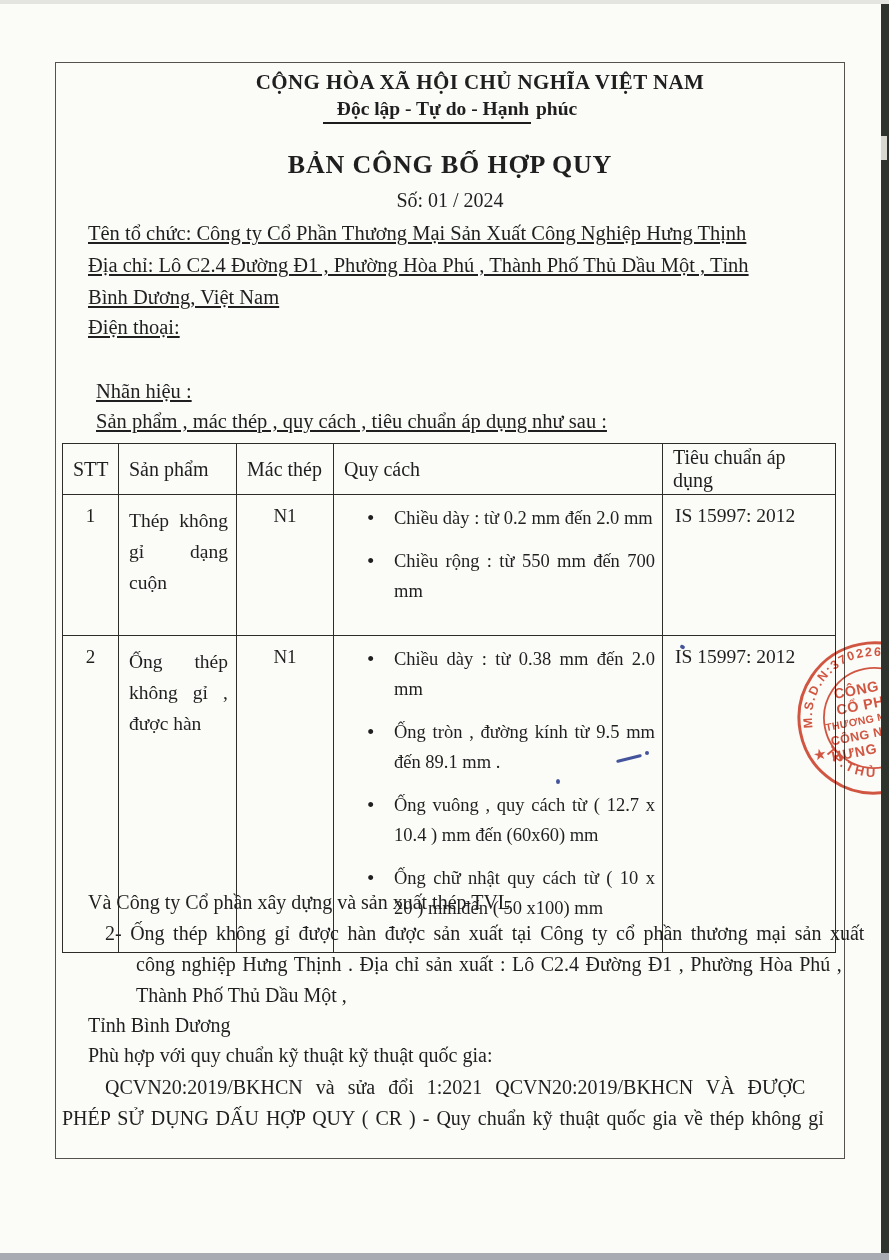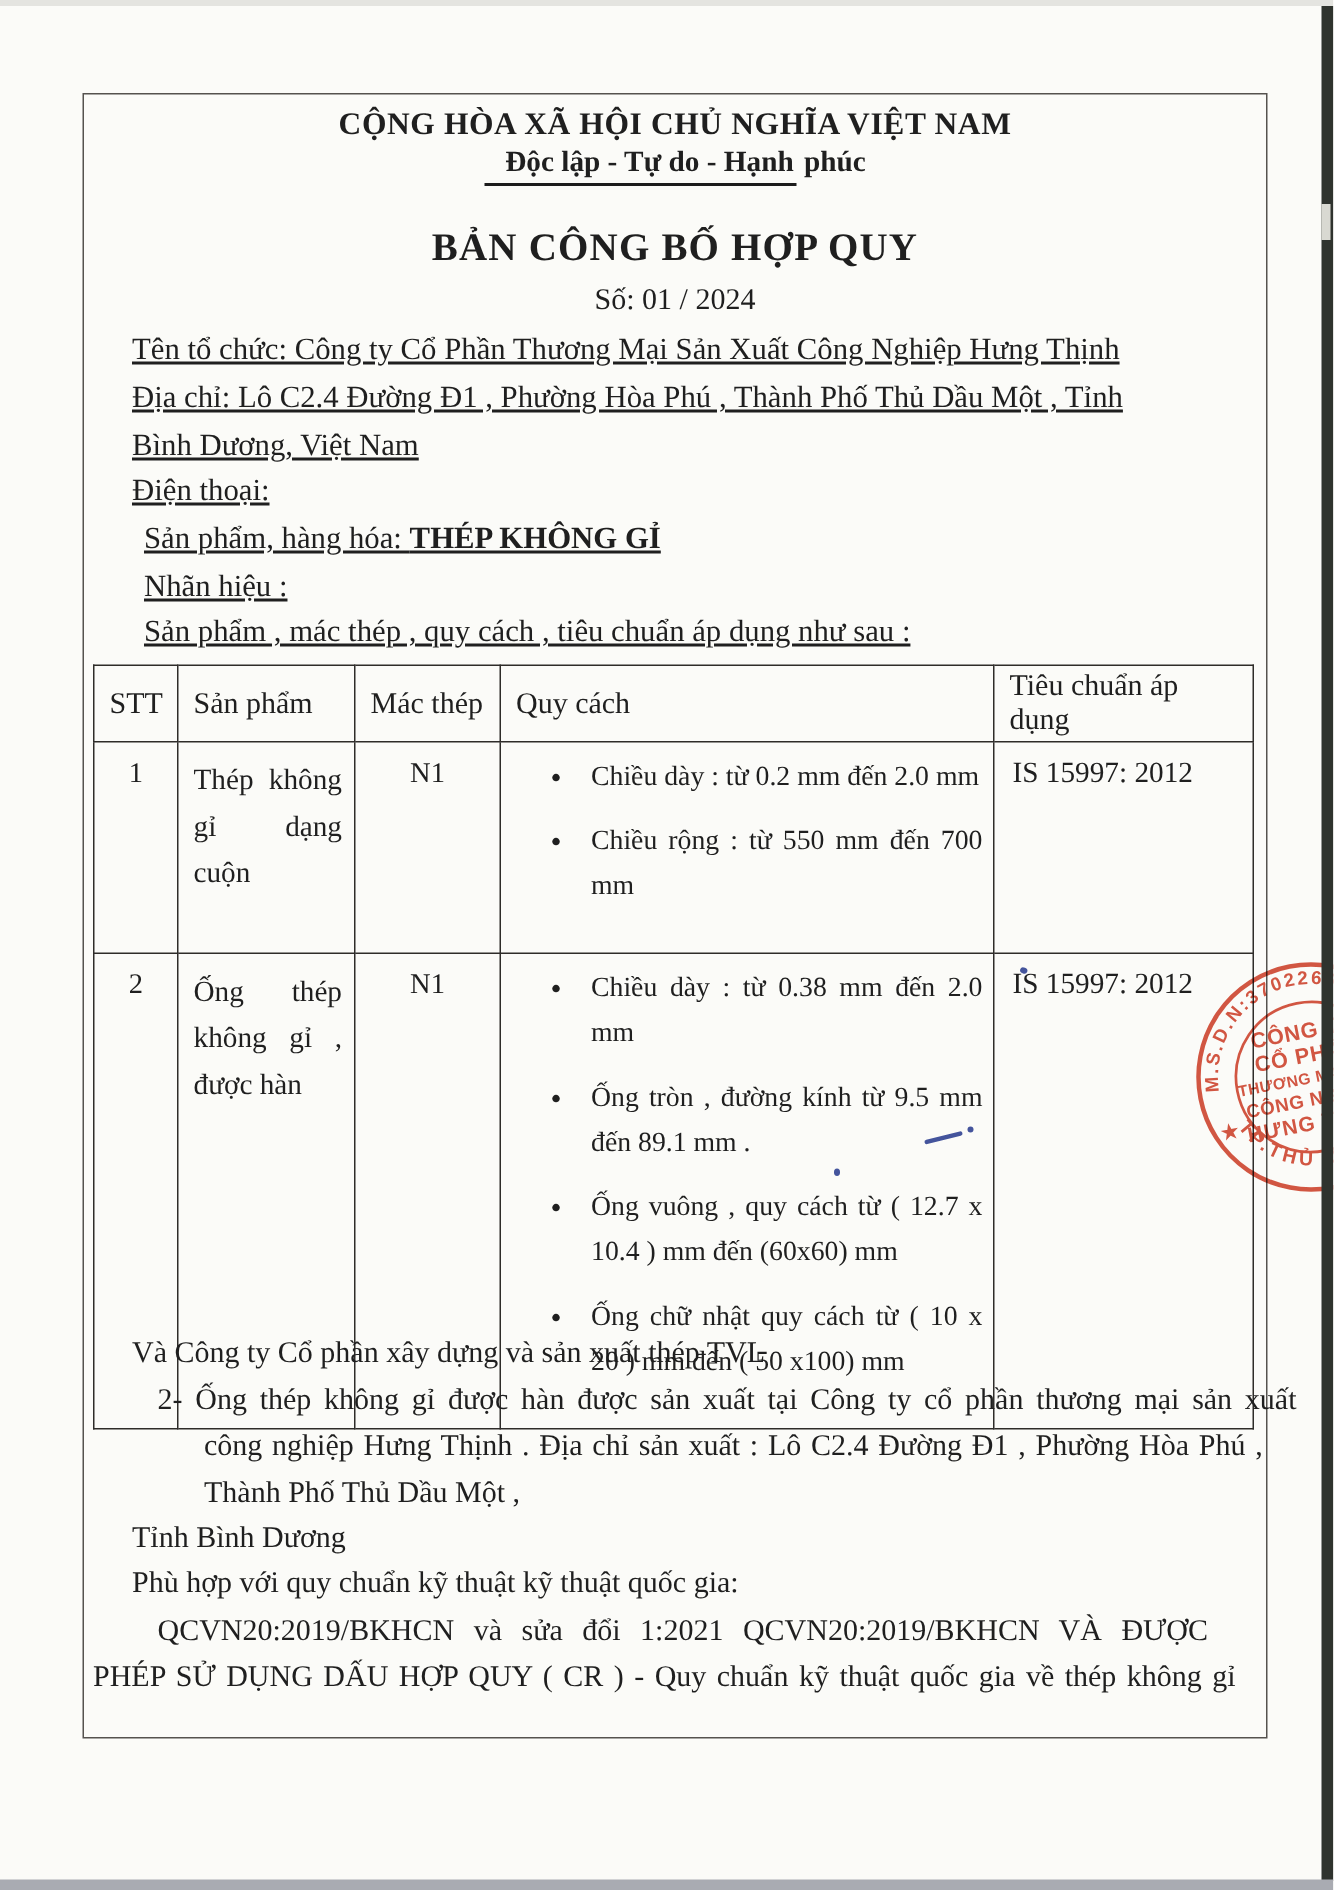--- a/index.html
+++ b/index.html
@@ -11,21 +11,21 @@
   
   .edge-top    { position:absolute; left:0; top:0; width:100%; height:4px; background:#e4e4e0; z-index:40; }
   .edge-right  { position:absolute; left:881px; top:4px; width:8px; height:1250px; background:#2f332e; z-index:50; }
   .edge-notch  { position:absolute; left:881px; top:136px; width:6px; height:24px; background:#d9d9d2; z-index:51; }
   .edge-bottom { position:absolute; left:0; top:1253px; width:100%; height:7px; background:#a9abb2; z-index:50; }
   
   .doc-border { position:absolute; left:55px; top:62px; width:790px; height:1097px;
     border:1.5px solid #55524e; box-sizing:border-box; }
   
   .center-zone { position:absolute; left:55px; width:790px; text-align:center; }
-  .natl1 { top:70px;  font-size:21px;   font-weight:bold; letter-spacing:.4px; }
+  .natl1 { top:70px;  font-size:21px;   font-weight:bold; letter-spacing:.4px;padding-left:30px; }
   .natl2 { top:98px;  font-size:19.5px; font-weight:bold; }
   .natl2 .uline { display:inline-block; border-bottom:2.5px solid #1c1c1c; padding:0 2px 2px 14px; }
   .doc-title { top:150px; font-size:26px; font-weight:bold; letter-spacing:.8px; }
   .doc-no    { top:189px; font-size:20px; }
   
   .bodyline { position:absolute; font-size:20.5px; white-space:nowrap;text-decoration:underline; }
   .l-ten   { left:88px; top:222px; }
   .l-dc1   { left:88px; top:254px; }
   .l-dc2   { left:88px; top:286px; }
   .l-dt    { left:88px; top:316px; }
@@ -93,23 +93,20 @@
     <span class="uline">Độc lập - Tự do - Hạnh</span><span> phúc</span>
   </div>
 
   <div class="center-zone doc-title">BẢN CÔNG BỐ HỢP QUY</div>
   <div class="center-zone doc-no">Số: 01 / 2024</div>
 
   <div class="bodyline l-ten">Tên tổ chức: Công ty Cổ Phần Thương Mại Sản Xuất Công Nghiệp Hưng Thịnh</div>
   <div class="bodyline l-dc1">Địa chỉ: Lô C2.4 Đường Đ1 , Phường Hòa Phú , Thành Phố Thủ Dầu Một , Tỉnh</div>
   <div class="bodyline l-dc2">Bình Dương, Việt Nam</div>
   <div class="bodyline l-dt">Điện thoại:</div>
-  <div class="bodyline l-sp">
-    <span>Sản phẩm, hàng hóa: </span><span class="bold">THÉP KHÔNG GỈ</span>
-  </div>
   <div class="bodyline l-nh">Nhãn hiệu :</div>
   <div class="bodyline l-intro">Sản phẩm , mác thép , quy cách , tiêu chuẩn áp dụng như sau :</div>
 
   <table class="quy">
     <colgroup>
       <col style="width:56px">
         <col style="width:118px">
         <col style="width:97px">
       <col style="width:329px">
         <col style="width:173px">

